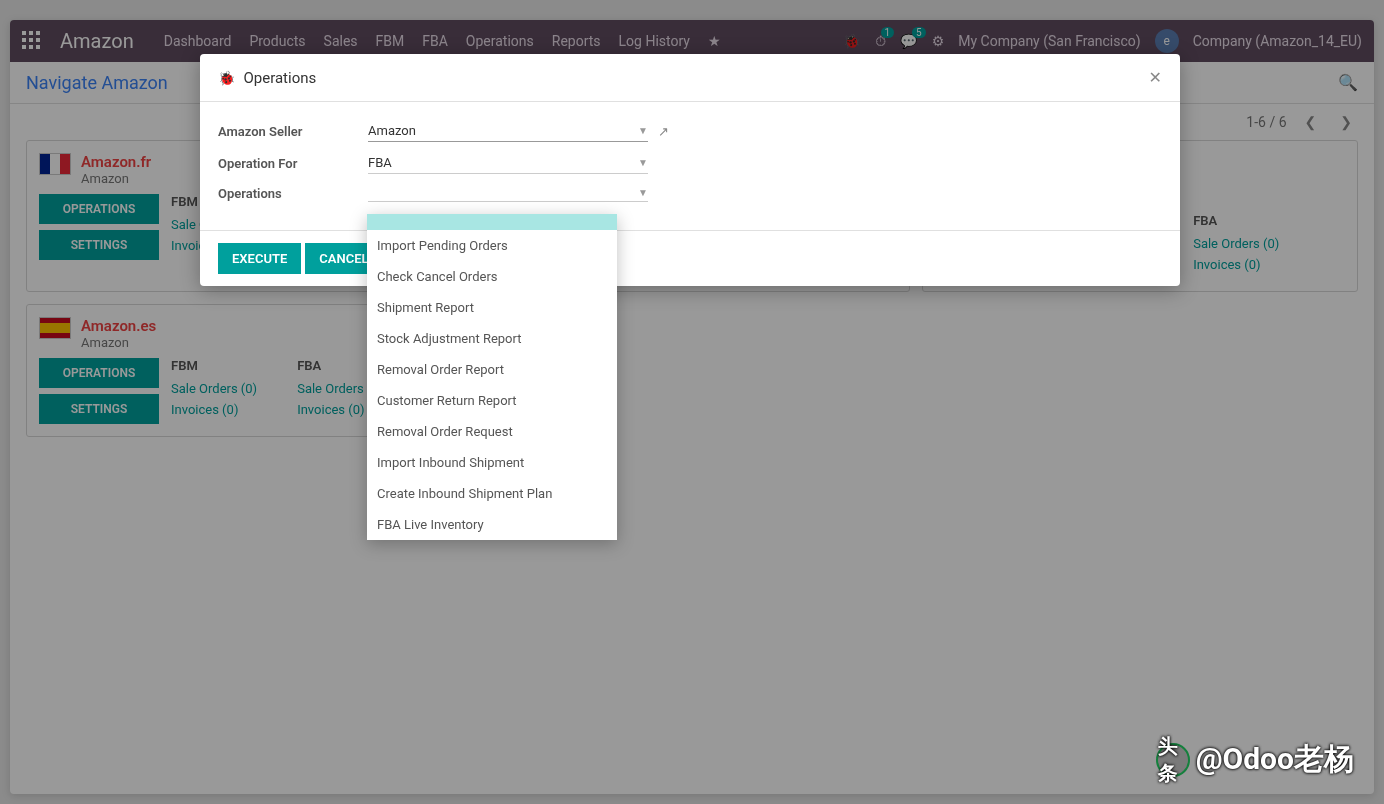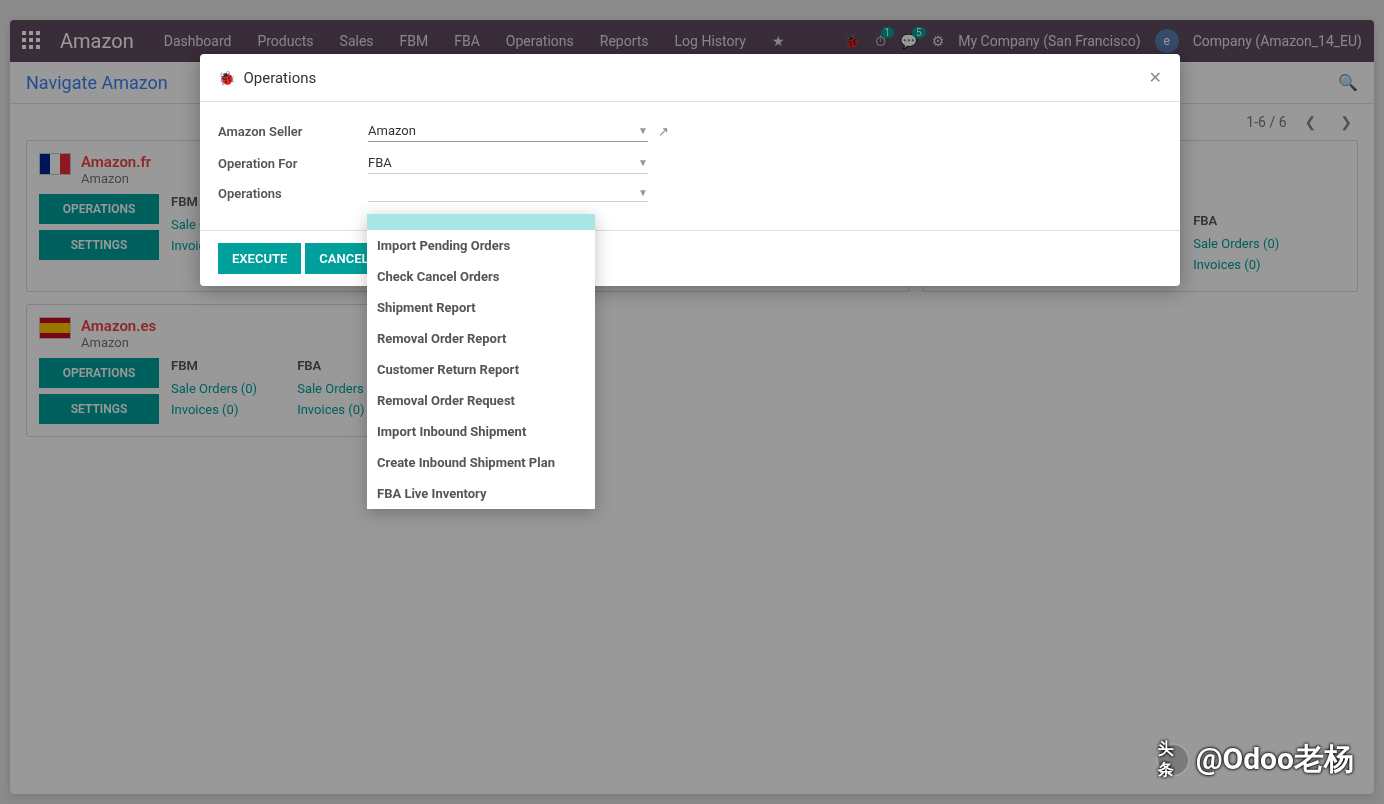--- a/index.html
+++ b/index.html
@@ -2,21 +2,21 @@
 <html><head>
 <meta charset="utf-8">
 <style>
 * { box-sizing: border-box; margin: 0; padding: 0; font-family: -apple-system, BlinkMacSystemFont, "Segoe UI", Roboto, sans-serif; }
 body { background: #e8e8e8; width: 1384px; height: 804px; overflow: hidden; position: relative; }
 .window { position: absolute; top: 20px; left: 10px; right: 10px; bottom: 10px; background: #fff; border-radius: 4px; overflow: hidden; box-shadow: 0 2px 8px rgba(0,0,0,.15); }
 .topbar { background: #5f4b5f; height: 42px; display: flex; align-items: center; color: #fff; padding: 0 12px; }
 .apps-icon { width: 20px; height: 20px; display: grid; grid-template-columns: repeat(3,4px); grid-template-rows: repeat(3,4px); gap: 3px; margin-right: 18px; cursor: pointer; }
 .apps-icon span { background: #fff; }
 .brand { font-size: 20px; margin-right: 30px; }
-.nav-items { display: flex; gap: 26px; flex: 1; }
+.nav-items { display: flex; gap: 18px; flex: 1; }
 .nav-item { font-size: 14px; color: #e8dce8; cursor: pointer; }
 .top-right { display: flex; align-items: center; gap: 14px; }
 .badge-icon { position: relative; font-size: 14px; color: #e8dce8; }
 .badge { position: absolute; top: -6px; right: -8px; background: #00a09d; color: #fff; font-size: 10px; border-radius: 8px; padding: 0 4px; }
 .avatar { width: 24px; height: 24px; border-radius: 50%; background: #5b7db1; display: flex; align-items: center; justify-content: center; color: #fff; font-size: 12px; }
 .subbar { background: #fff; padding: 10px 16px; display: flex; align-items: center; justify-content: space-between; border-bottom: 1px solid #e0e0e0; }
 .page-title { font-size: 18px; color: #3b82f6; }
 .search-icon { color: #888; cursor: pointer; }
 .toolbar { padding: 8px 16px; display: flex; justify-content: flex-end; align-items: center; gap: 12px; color: #777; font-size: 14px; }
 .pager-arrow { color: #888; cursor: pointer; padding: 2px 6px; }
@@ -42,25 +42,25 @@
 .close-x { color: #888; cursor: pointer; font-size: 16px; }
 .modal-body { padding: 18px; }
 .form-row { display: flex; align-items: center; margin-bottom: 10px; }
 .form-label { width: 150px; font-size: 13px; font-weight: 600; color: #555; }
 .form-field { width: 280px; border-bottom: 1px solid #ccc; padding: 3px 0; font-size: 13px; color: #333; display: flex; align-items: center; justify-content: space-between; }
 .form-field.active { border-bottom-color: #999; }
 .caret { color: #999; font-size: 10px; }
 .ext-icon { color: #888; margin-left: 10px; cursor: pointer; font-size: 13px; }
 .modal-footer { border-top: 1px solid #e0e0e0; padding: 12px 18px; display: flex; gap: 4px; }
 .btn-primary { background: #00a09d; color: #fff; border: none; padding: 8px 14px; font-size: 13px; font-weight: 600; cursor: pointer; }
-.dropdown { position: absolute; top: 214px; left: 367px; width: 228px; background: #fff; box-shadow: 0 4px 16px rgba(0,0,0,.25); z-index: 30; max-height: 360px; overflow: hidden; font-weight: bold; }
+.dropdown { position: absolute; top: 214px; left: 367px; width: 250px; background: #fff; box-shadow: 0 4px 16px rgba(0,0,0,.25); z-index: 30; max-height: 360px; overflow: hidden; }
 .dd-item { padding: 8px 10px; font-size: 13px; color: #555; cursor: pointer; }
 .dd-item.highlighted { background: #a8e6e3; }
 .watermark { position: absolute; bottom: 24px; right: 30px; font-size: 30px; font-weight: 700; color: #fff; text-shadow: 0 0 3px #000, 0 0 3px #000; z-index: 50; display: flex; align-items: center; gap: 6px; }
-.wm-logo { width: 34px; height: 34px; border-radius: 50%; border: 2px solid #a3a3a3; display: inline-flex; align-items: center; justify-content: center; font-size: 16px; background: rgba(0,0,0,.2); }
+.wm-logo { width: 34px; height: 34px; border-radius: 50%; border: 2px solid #15803d; display: inline-flex; align-items: center; justify-content: center; font-size: 20px; background: rgba(0,0,0,.2); }
 </style>
 </head>
 <body>
 
 <div class="window">
   <div class="topbar">
     <div class="apps-icon">
         <span></span>
         <span></span>
         <span></span>
@@ -244,20 +244,21 @@
     <button class="btn-primary">EXECUTE</button>
     <button class="btn-primary">CANCEL</button>
   </div>
 </div>
 
 <div class="dropdown">
   <div class="dd-item highlighted"></div>
   <div class="dd-item">Import Pending Orders</div>
   <div class="dd-item">Check Cancel Orders</div>
   <div class="dd-item">Shipment Report</div>
+  <div class="dd-item">Stock Adjustment Report</div>
   <div class="dd-item">Removal Order Report</div>
   <div class="dd-item">Customer Return Report</div>
   <div class="dd-item">Removal Order Request</div>
   <div class="dd-item">Import Inbound Shipment</div>
   <div class="dd-item">Create Inbound Shipment Plan</div>
   <div class="dd-item">FBA Live Inventory</div>
 </div>
 
 <div class="watermark">
   <span class="wm-logo">头条</span>

